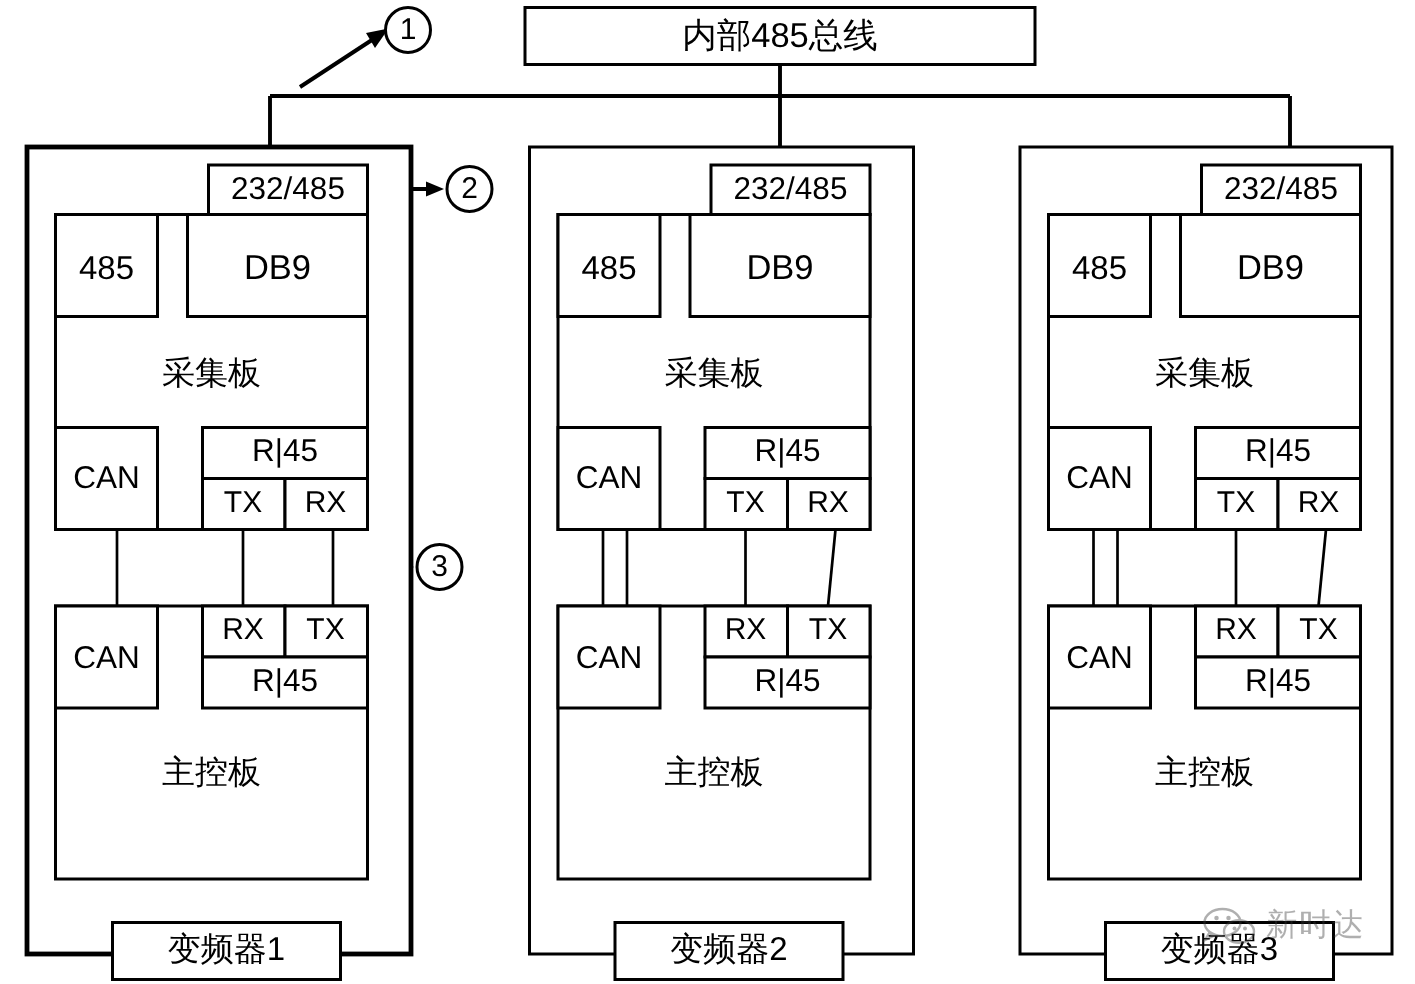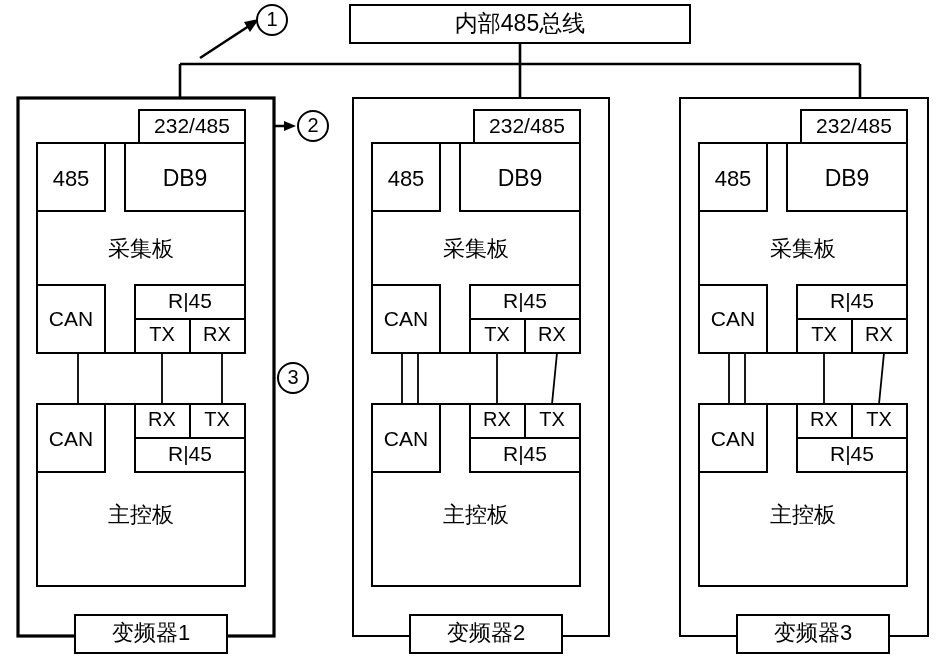--- a/index.html
+++ b/index.html
@@ -248,14 +248,26 @@
       <path class="wire-thin" d="M 745 353 L 745 404"></path>
       <path class="wire-thin" d="M 824 353 L 824 404"></path>
       <path class="wire-thin" d="M 884 353 L 879 404"></path>
 
       <rect class="bx" x="737" y="615" width="152" height="38"></rect>
       <text class="t-unit" x="813" y="634">变频器3</text>
     </g>
 
   </svg>
 
+  <div id="watermark">
+    <svg class="wm-icon" viewBox="0 0 40 28">
+      <ellipse cx="15" cy="11" rx="12" ry="9" fill="none" stroke="#3a3a3a" stroke-width="1.6"></ellipse>
+      <ellipse cx="26" cy="17" rx="10" ry="7.5" fill="none" stroke="#3a3a3a" stroke-width="1.6"></ellipse>
+      <circle cx="11" cy="8" r="1.5" fill="#3a3a3a"></circle>
+      <circle cx="19" cy="8" r="1.5" fill="#3a3a3a"></circle>
+      <circle cx="23" cy="15" r="1.3" fill="#3a3a3a"></circle>
+      <circle cx="30" cy="15" r="1.3" fill="#3a3a3a"></circle>
+      <path d="M 6 18 L 3 23 L 9 20 Z" fill="none" stroke="#3a3a3a" stroke-width="1.4"></path>
+    </svg>
+    <div class="wm-text">新时达</div>
+  </div>
 
 </div>
 
 </body></html>

